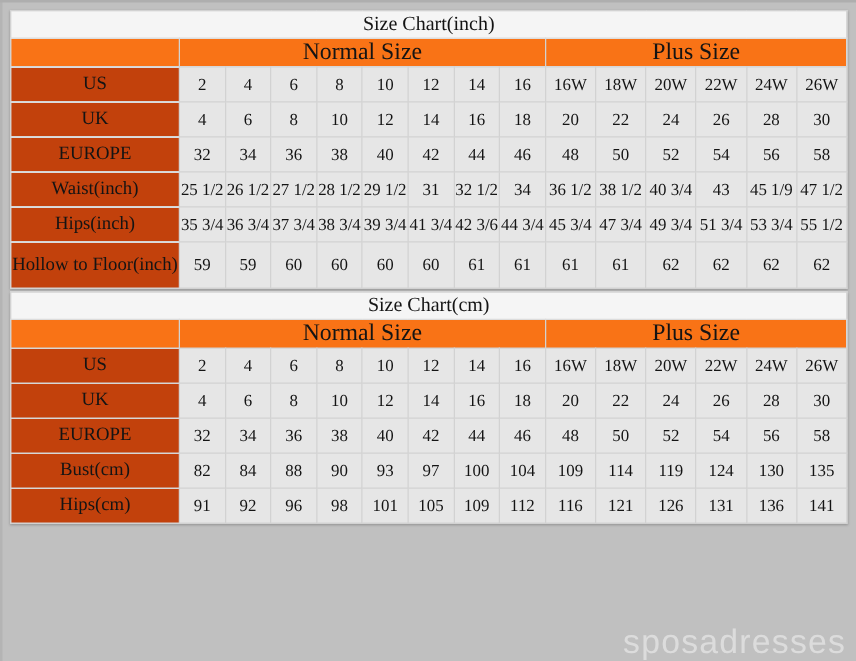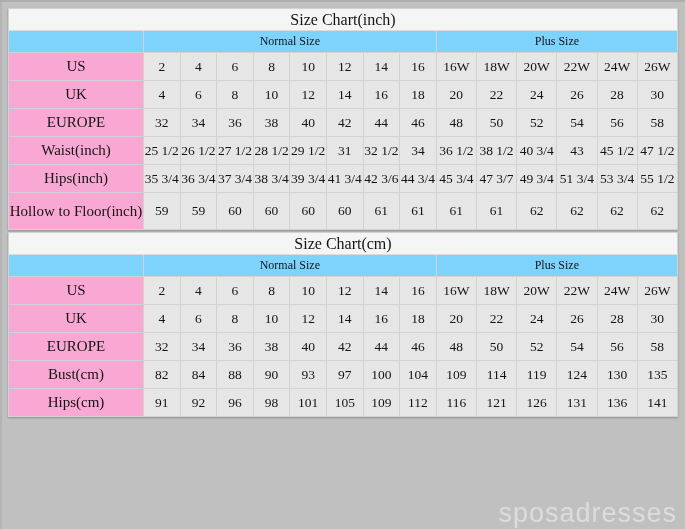--- a/index.html
+++ b/index.html
@@ -37,26 +37,26 @@
     overflow: hidden;
     white-space: nowrap;
   }
   .title-cell {
     background: #f5f5f5;
     font-size: 16px;
     height: 21px;
     border-bottom: 1px solid #dcdcdc;
   }
   .r-group td {
-    background: #7dd3fc;
-    font-size: 12px;
+    background: #f97316;
+    font-size: 19px;
     height: 21px;
   }
   .label-cell {
-    background: #f9a8d4;
+    background: #c2410c;
     font-size: 15px;
   }
   .data-cell {
     background: #e6e6e6;
     font-size: 13.5px;
   }
   .r-size td   { height: 27px; }
   .r-meas td   { height: 27px; }
   .r-hollow td { height: 36px; }
   .watermark {
@@ -163,35 +163,35 @@
           <td class="data-cell">27 1/2</td>
           <td class="data-cell">28 1/2</td>
           <td class="data-cell">29 1/2</td>
           <td class="data-cell">31</td>
           <td class="data-cell">32 1/2</td>
           <td class="data-cell">34</td>
           <td class="data-cell">36 1/2</td>
           <td class="data-cell">38 1/2</td>
           <td class="data-cell">40 3/4</td>
           <td class="data-cell">43</td>
-          <td class="data-cell">45 1/2</td>
+          <td class="data-cell">45 1/9</td>
           <td class="data-cell">47 1/2</td>
         </tr>
         <tr class="r-meas">
           <td class="label-cell">Hips(inch)</td>
           <td class="data-cell">35 3/4</td>
           <td class="data-cell">36 3/4</td>
           <td class="data-cell">37 3/4</td>
           <td class="data-cell">38 3/4</td>
           <td class="data-cell">39 3/4</td>
           <td class="data-cell">41 3/4</td>
           <td class="data-cell">42 3/6</td>
           <td class="data-cell">44 3/4</td>
           <td class="data-cell">45 3/4</td>
-          <td class="data-cell">47 3/7</td>
+          <td class="data-cell">47 3/4</td>
           <td class="data-cell">49 3/4</td>
           <td class="data-cell">51 3/4</td>
           <td class="data-cell">53 3/4</td>
           <td class="data-cell">55 1/2</td>
         </tr>
         <tr class="r-hollow">
           <td class="label-cell">Hollow to Floor(inch)</td>
           <td class="data-cell">59</td>
           <td class="data-cell">59</td>
           <td class="data-cell">60</td>

